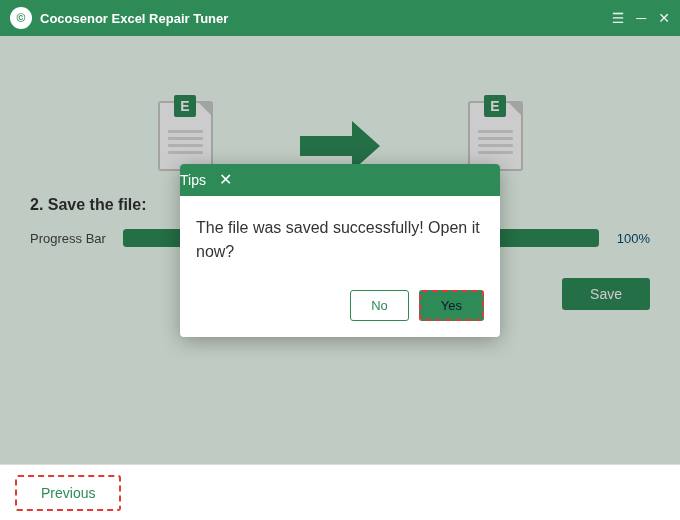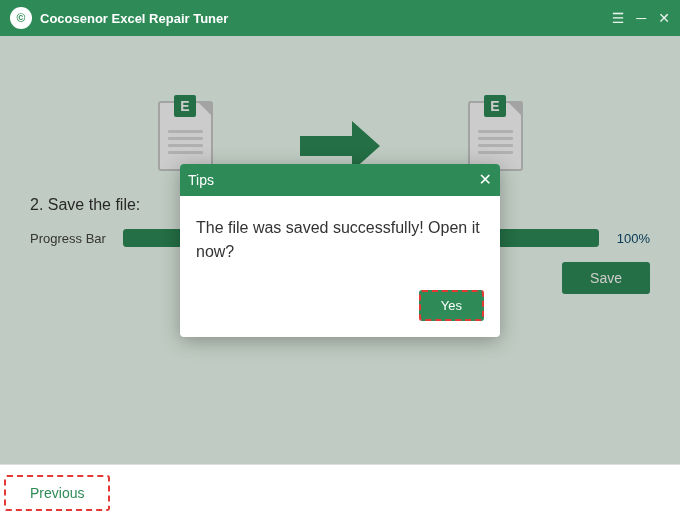--- a/index.html
+++ b/index.html
@@ -162,31 +162,31 @@
       align-items: center;
       justify-content: center;
       color: white;
       font-size: 16px;
       border: 3px solid white;
     }
 
     
     .step-label {
       font-size: 16px;
-      font-weight: 400;
+      font-weight: 700;
       color: #333;
       margin-bottom: 15px;
     }
 
     
     .progress-section {
       display: flex;
       align-items: center;
       gap: 13px;
-      margin-bottom: 15px;
+      margin-bottom: 31px;
     }
     .progress-label {
       font-size: 13px;
       color: #444;
       min-width: 80px;
     }
     .progress-bar-container {
       flex: 1;
       height: 18px;
       background: #c8e6c9;
@@ -221,21 +221,21 @@
       cursor: pointer;
     }
 
     
     .bottom-bar {
       background: white;
       height: 56px;
       border-top: 1px solid #ddd;
       display: flex;
       align-items: center;
-      padding: 0 4px;
+      padding: 0 15px;
     }
     .prev-btn {
       border: 2px dashed #e53935;
       background: transparent;
       color: #2e8b57;
       padding: 8px 24px;
       font-size: 14px;
       border-radius: 3px;
       cursor: pointer;
     }
@@ -256,25 +256,25 @@
     .modal {
       background: white;
       border-radius: 4px;
       box-shadow: 0 4px 20px rgba(0,0,0,0.3);
       width: 320px;
       overflow: hidden;
     }
     .modal-header {
       background: #2e8b57;
       color: white;
-      padding: 8px 8px;
-      display: flex;
-      align-items: center;
-      justify-content: space-between;
-      font-size: 14px;
+      padding: 8px 0;
+      display: flex;
+      align-items: center;
+      font-size: 14px;
+      gap: 13px;
     }
     .modal-close {
       color: white;
       font-size: 16px;
       cursor: pointer;
       line-height: 1;
     }
     .modal-body {
       padding: 20px 16px 16px;
       font-size: 16px;
@@ -292,21 +292,21 @@
       background: white;
       color: #2e8b57;
       padding: 6px 20px;
       font-size: 13px;
       border-radius: 3px;
       cursor: pointer;
     }
     .btn-yes {
       border: 2px dashed #e53935;
       background: #2e8b57;
-      color: #ffffff;
+      color: #0f172a;
       padding: 6px 20px;
       font-size: 13px;
       border-radius: 3px;
       cursor: pointer;
       font-weight: 500;
     }
   </style>
 </head>
 <body>
 
@@ -375,20 +375,21 @@
   <div class="modal-overlay">
     <div class="modal">
       <div class="modal-header">
         <span>Tips</span>
         <span class="modal-close">✕</span>
       </div>
       <div class="modal-body">
         <span>The file was saved successfully! Open it now?</span>
       </div>
       <div class="modal-footer">
+        <button class="btn-no">No</button>
         <button class="btn-yes">Yes</button>
       </div>
     </div>
   </div>
 
 </div>
 
 <div class="bottom-bar">
   <button class="prev-btn">Previous</button>
 </div>

